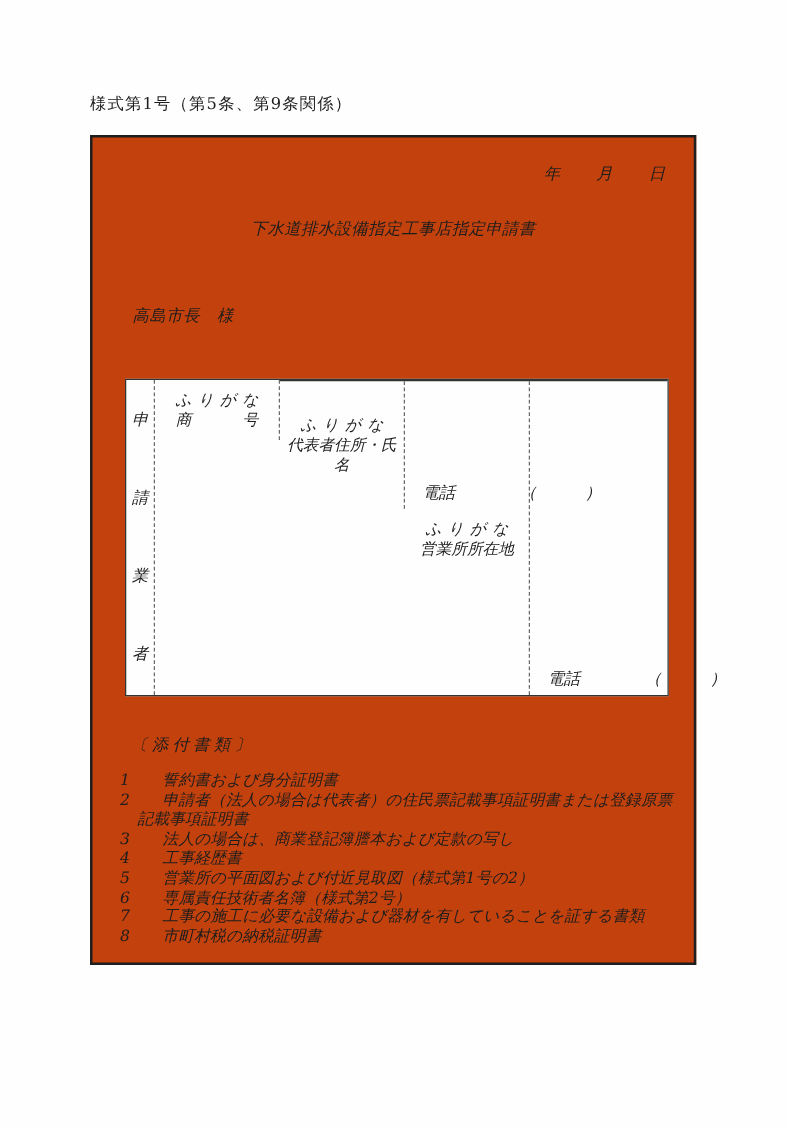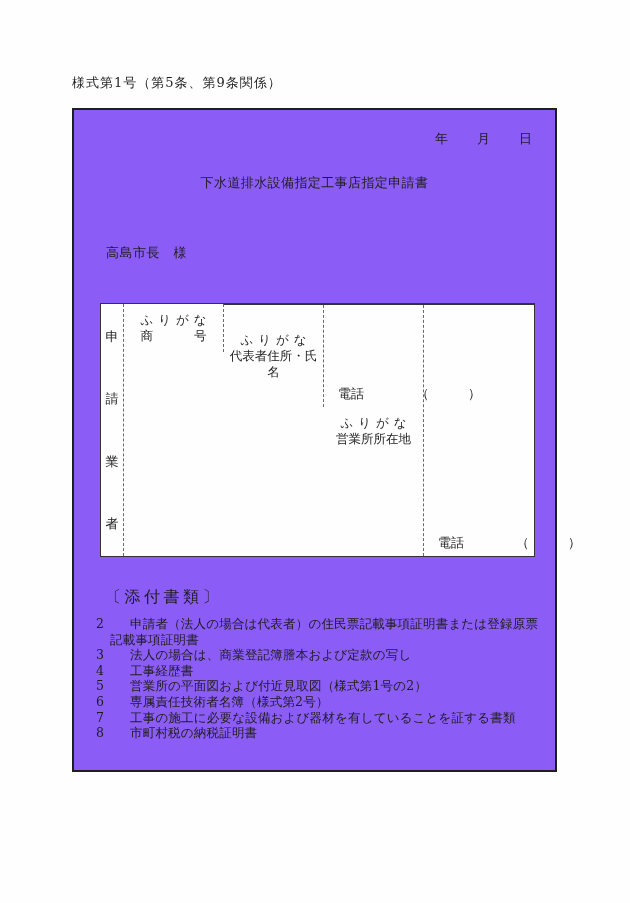--- a/index.html
+++ b/index.html
@@ -11,21 +11,21 @@
   }
   .page { position:relative; width:630px; height:903px; background:#fefefe; overflow:hidden; }
 
   .form-number {
     position:absolute; left:72px; top:74px;
     font-size:13px; letter-spacing:1px; white-space:pre;
   }
 
   .outer-box {
     position:absolute; left:72px; top:108px; width:485px; height:664px;
-    border:2px solid #1f1f1f; background:#8b5cf6;
+    border:2px solid #1f1f1f; background:#c2410c;font-style:italic;
   }
 
   .date-line {
     position:absolute; left:361px; top:20px;
     font-size:13px; white-space:pre; letter-spacing:1px;
   }
 
   .form-title {
     position:absolute; left:0; right:0; top:64px;
     text-align:center; font-size:13px; letter-spacing:0.4px; white-space:pre;
@@ -66,21 +66,21 @@
   .r1 .field-label { width:66px; text-align:justify; text-align-last:justify; }
   .value-cell { flex:1; position:relative; }
   .phone-line {
     position:absolute; left:14px; bottom:4px;
     font-size:13px; white-space:pre;
   }
 
   
   .attachments-heading {
     position:absolute; left:31px; top:477px;
-    font-size:16px; letter-spacing:3.5px; white-space:pre;
+    font-size:13px; letter-spacing:3.5px; white-space:pre;
   }
   .attachment-list { position:absolute; left:0; top:506px; width:472px; }
   .attachment-item {
     margin-left:36px; text-indent:-7px;
     font-size:12.5px; line-height:15.6px; letter-spacing:0.2px;
   }
   .item-no { display:inline-block; width:27px; }
 </style>
 </head>
 <body>
@@ -133,20 +133,21 @@
             <span class="phone-line">電話　　　　（　　　）</span>
           </div>
         </div>
 
       </div>
     </div>
 
     <div class="attachments-heading">〔添付書類〕</div>
 
     <div class="attachment-list">
+      <div class="attachment-item"><span class="item-no">1</span><span>誓約書および身分証明書</span></div>
       <div class="attachment-item"><span class="item-no">2</span><span>申請者（法人の場合は代表者）の住民票記載事項証明書または登録原票記載事項証明書</span></div>
       <div class="attachment-item"><span class="item-no">3</span><span>法人の場合は、商業登記簿謄本および定款の写し</span></div>
       <div class="attachment-item"><span class="item-no">4</span><span>工事経歴書</span></div>
       <div class="attachment-item"><span class="item-no">5</span><span>営業所の平面図および付近見取図（様式第1号の2）</span></div>
       <div class="attachment-item"><span class="item-no">6</span><span>専属責任技術者名簿（様式第2号）</span></div>
       <div class="attachment-item"><span class="item-no">7</span><span>工事の施工に必要な設備および器材を有していることを証する書類</span></div>
       <div class="attachment-item"><span class="item-no">8</span><span>市町村税の納税証明書</span></div>
     </div>
 
   </div>

